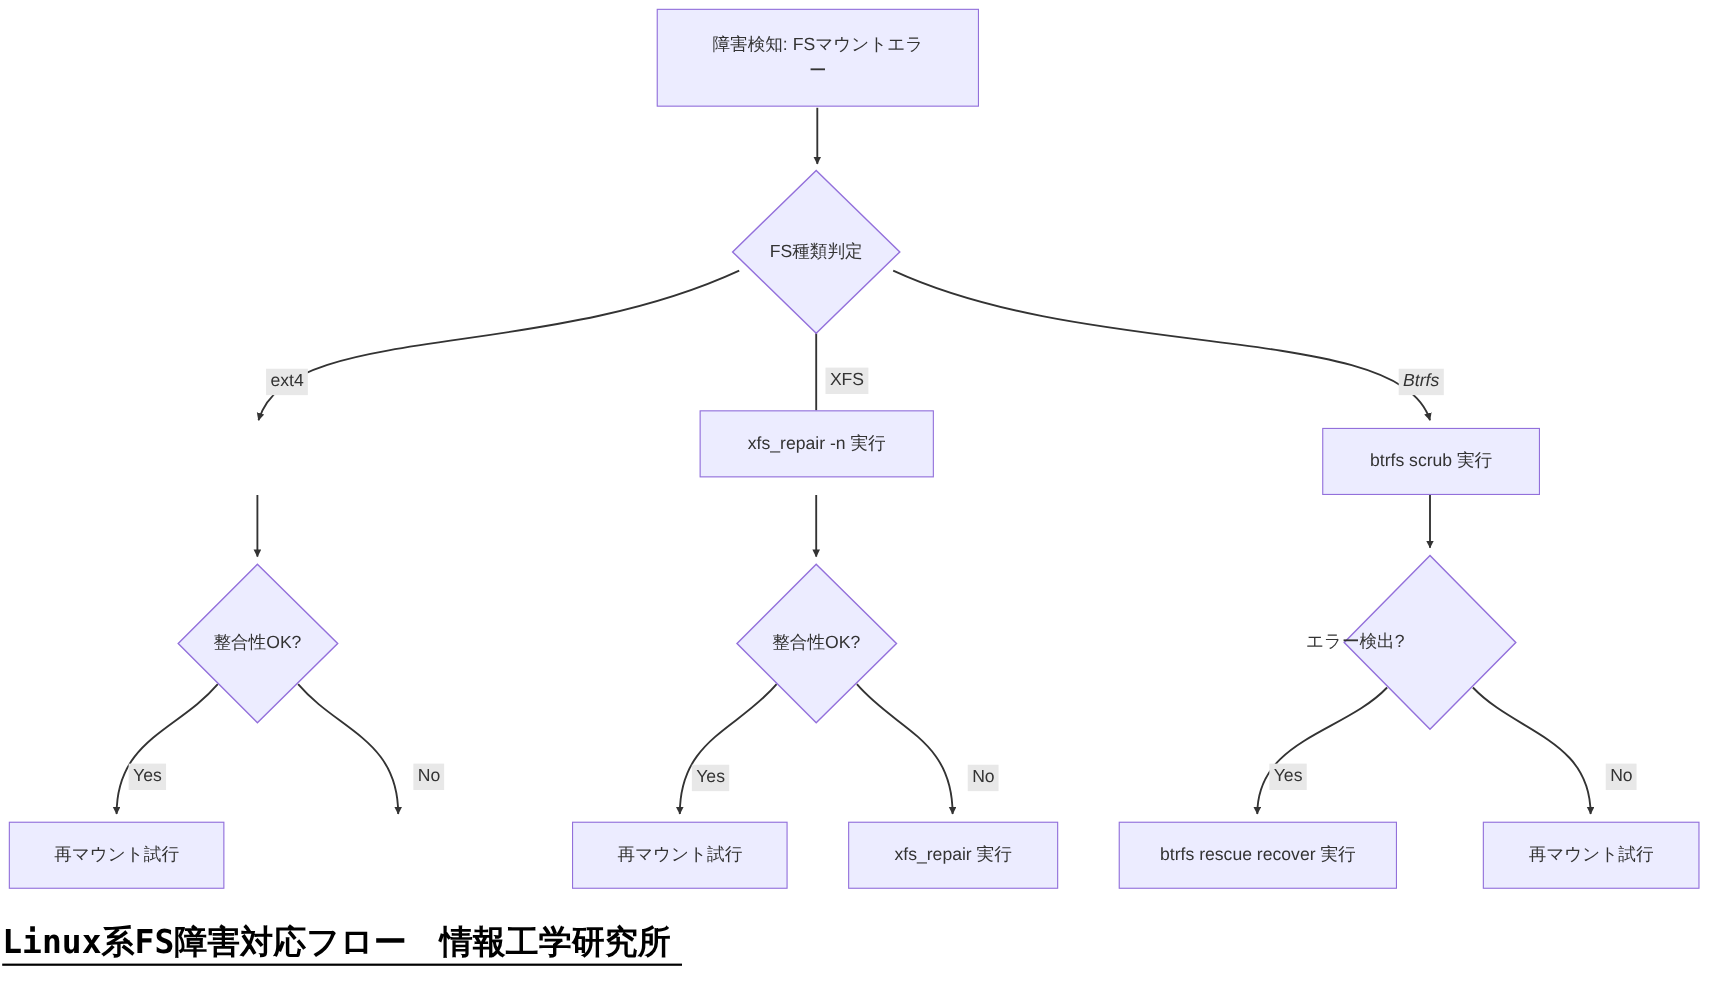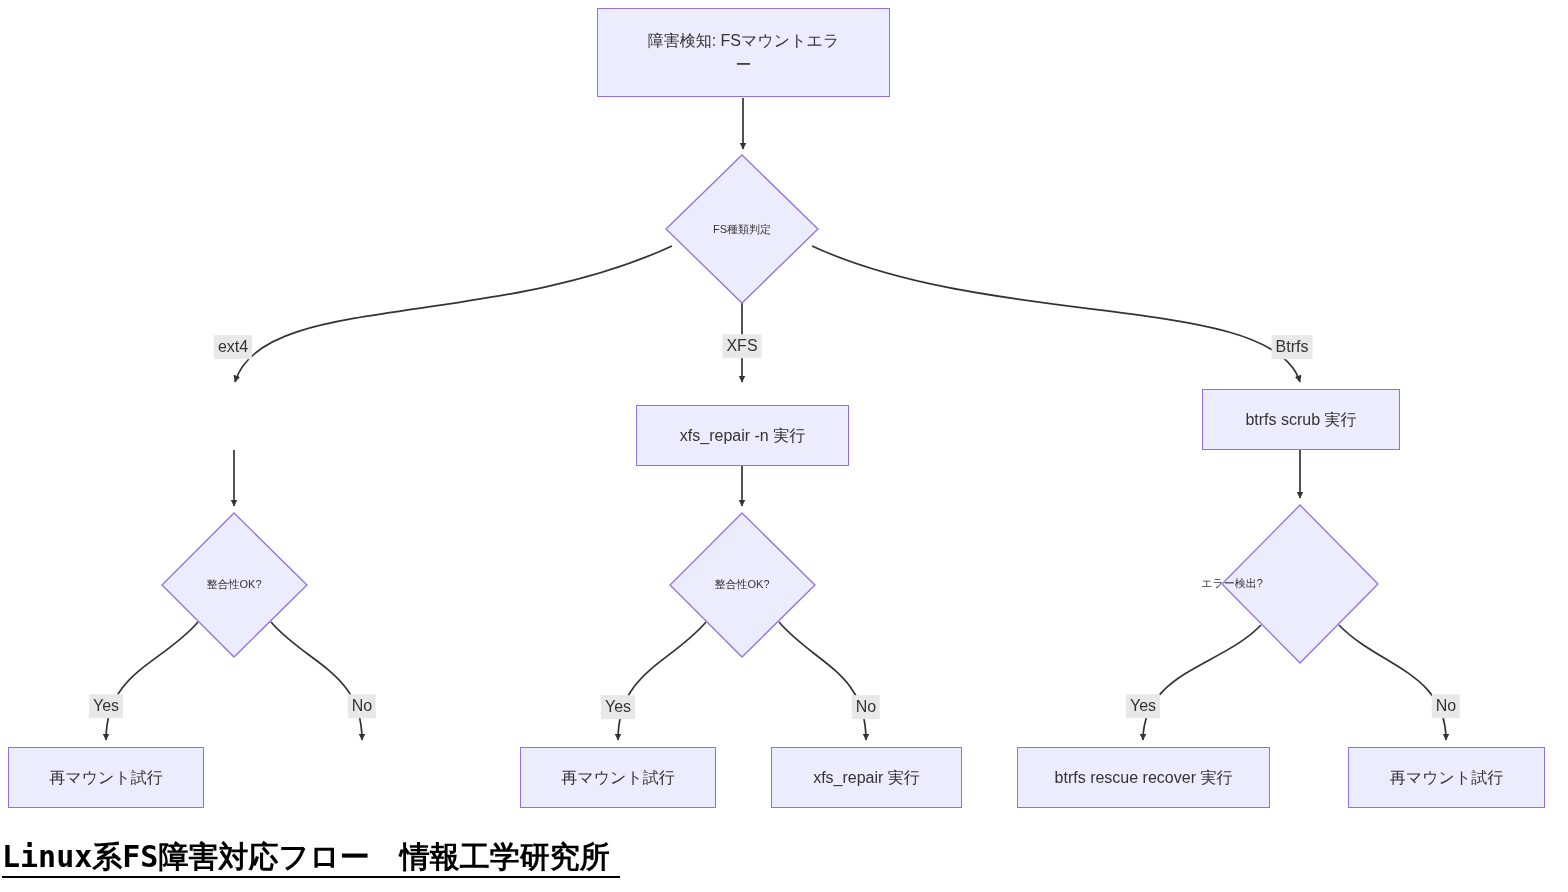--- a/index.html
+++ b/index.html
@@ -21,52 +21,52 @@
   .arrowhead{fill:var(--edge);stroke:none;}
   .node{
     position:absolute;background:var(--node-fill);border:1px solid var(--node-border);
     display:flex;align-items:center;justify-content:center;text-align:center;
     font-size:16px;color:var(--text);box-sizing:border-box;
   }
   .node .lbl{display:inline-block;line-height:1.5;}
   #n-start .lbl{max-width:202px;}
   .dlabel{
     position:absolute;transform:translate(-50%,-50%);text-align:center;
-    font-size:11px;color:var(--text);line-height:1.4;white-space:nowrap;
+    font-size:16px;color:var(--text);line-height:1.4;white-space:nowrap;
   }
   .elabel{
     position:absolute;transform:translate(-50%,-50%);
     background:var(--label-bg);color:var(--text);
-    font-size:16px;padding:1px 4px;line-height:1.35;white-space:nowrap;
+    font-size:16px;padding:1px 4px;line-height:1.35;white-space:nowrap;margin-left:28px;
   }
   .caption{
     position:absolute;left:2px;top:840px;
     font-family:"DejaVu Sans Mono","Liberation Mono",monospace;
     font-weight:bold;font-size:30px;color:var(--title-color);
     border-bottom:2px solid var(--title-color);padding:0 10px 3px 0;
     white-space:nowrap;line-height:1.1;
   }
   
   #n-start       {left:597px;top:8px;  width:293px;height:89px;}
   #n-ext4check   {left:131px;top:389px;width:207px;height:61px;}
-  #n-xfscheck    {left:636px;top:405px;width:213px;height:61px;}
+  #n-xfscheck    {left:636px;top:373px;width:213px;height:61px;}
   #n-btrfscheck  {left:1202px;top:389px;width:198px;height:61px;}
   #n-ext4yes     {left:8px;   top:747px;width:196px;height:61px;}
   #n-ext4no      {left:259px; top:747px;width:205px;height:61px;}
   #n-xfsyes      {left:520px; top:747px;width:196px;height:61px;}
   #n-xfsno       {left:771px; top:747px;width:191px;height:61px;}
   #n-btrfsyes    {left:1017px;top:747px;width:253px;height:61px;}
   #n-btrfsno     {left:1348px;top:747px;width:197px;height:61px;}
   #dl-fstype   {left:742px; top:230px;}
   #dl-ext4ok   {left:234px; top:585px;}
   #dl-xfsok    {left:742px; top:585px;}
   #dl-btrfserr {left:1232px;top:584px;}
   #el-ext4 {left:233px; top:347px;}
   #el-xfs  {left:742px; top:346px;text-align:right;}
-  #el-btrfs{left:1292px;top:347px;}
+  #el-btrfs{left:1264px;top:347px;font-style:italic;}
   #el-yes1 {left:106px; top:706px;}
   #el-no1  {left:362px; top:706px;}
   #el-yes2 {left:618px; top:707px;}
   #el-no2  {left:866px; top:707px;}
   #el-yes3 {left:1143px;top:706px;}
   #el-no3  {left:1446px;top:706px;}
 </style>
 </head>
 <body>
 

